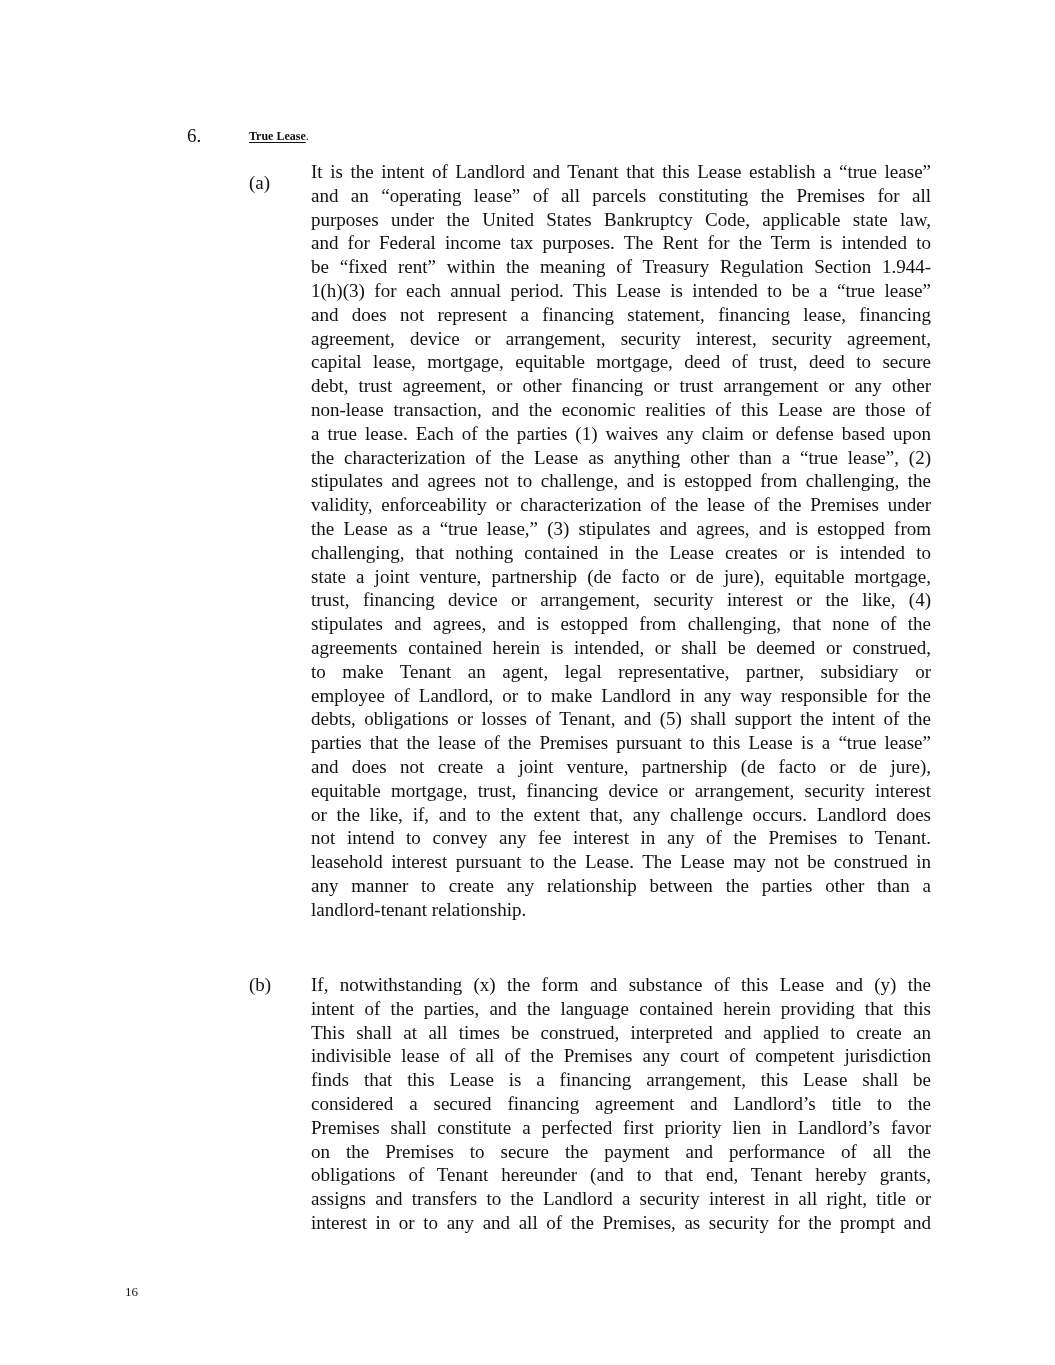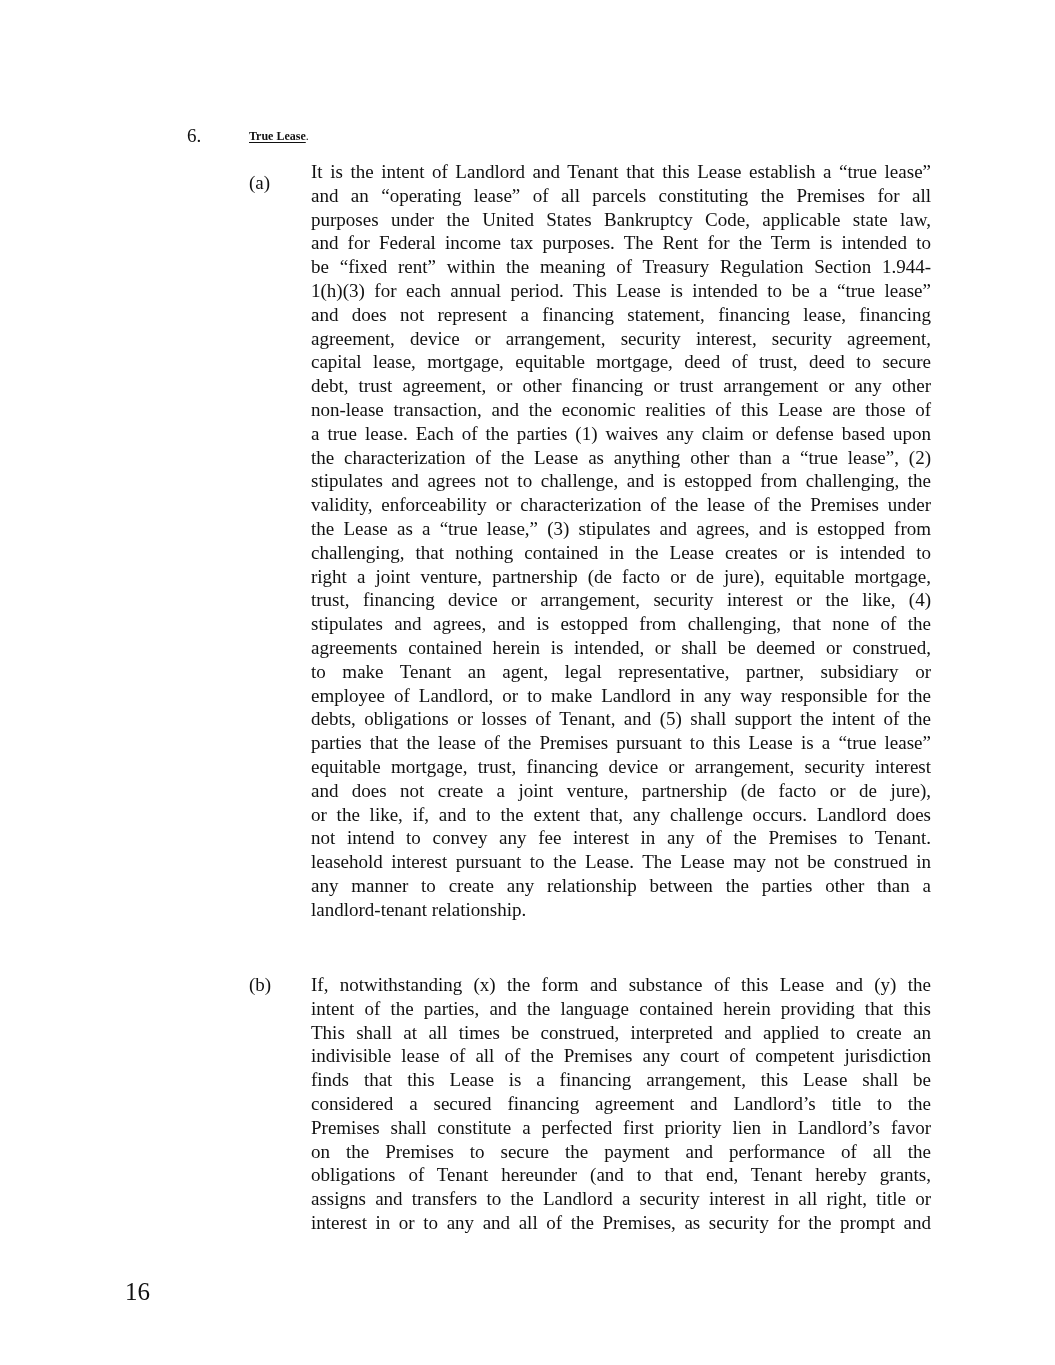--- a/index.html
+++ b/index.html
@@ -6,21 +6,21 @@
   body { width: 1055px; height: 1365px; position: relative; overflow: hidden;
          font-family: "Liberation Serif", "DejaVu Serif", serif; color: #111; }
   .page { position: absolute; left: 0; top: 0; width: 1055px; height: 1365px; background: #fff; }
   .section-num { position: absolute; left: 187px; top: 124px; font-size: 19px; line-height: 24px; }
   .section-title { position: absolute; left: 249px; top: 124px; font-size: 12px; line-height: 24px; }
   .section-title b { font-weight: bold; text-decoration: underline; text-underline-offset: 2px; }
   .sub-label { position: absolute; left: 249px; font-size: 19px; line-height: 23.8px; }
   .para { position: absolute; left: 311px; width: 620px; font-size: 19px; line-height: 23.8px; }
   .line { display: block; text-align: justify; text-align-last: justify; white-space: nowrap; height: 23.8px; }
   .line.last { text-align-last: left; }
-  .page-num { position: absolute; left: 125px; top: 1280px; font-size: 25px; line-height: 24px; }
+  .page-num { position: absolute; left: 125px; top: 1280px; font-size: 13px; line-height: 24px; }
 </style>
 </head>
 <body>
 
 <div class="page">
 
   <span class="section-num">6.</span>
   <span class="section-title"><b>True Lease</b><span>.</span></span>
 
   <span class="sub-label" style="top:171px;">(a)</span>
@@ -35,30 +35,30 @@
       <span class="line">agreement, device or arrangement, security interest, security agreement,</span>
       <span class="line">capital lease, mortgage, equitable mortgage, deed of trust, deed to secure</span>
       <span class="line">debt, trust agreement, or other financing or trust arrangement or any other</span>
       <span class="line">non-lease transaction, and the economic realities of this Lease are those of</span>
       <span class="line">a true lease. Each of the parties (1) waives any claim or defense based upon</span>
       <span class="line">the characterization of the Lease as anything other than a “true lease”, (2)</span>
       <span class="line">stipulates and agrees not to challenge, and is estopped from challenging, the</span>
       <span class="line">validity, enforceability or characterization of the lease of the Premises under</span>
       <span class="line">the Lease as a “true lease,” (3) stipulates and agrees, and is estopped from</span>
       <span class="line">challenging, that nothing contained in the Lease creates or is intended to</span>
-      <span class="line">right a joint venture, partnership (de facto or de jure), equitable mortgage,</span>
+      <span class="line">state a joint venture, partnership (de facto or de jure), equitable mortgage,</span>
       <span class="line">trust, financing device or arrangement, security interest or the like, (4)</span>
       <span class="line">stipulates and agrees, and is estopped from challenging, that none of the</span>
       <span class="line">agreements contained herein is intended, or shall be deemed or construed,</span>
       <span class="line">to make Tenant an agent, legal representative, partner, subsidiary or</span>
       <span class="line">employee of Landlord, or to make Landlord in any way responsible for the</span>
       <span class="line">debts, obligations or losses of Tenant, and (5) shall support the intent of the</span>
       <span class="line">parties that the lease of the Premises pursuant to this Lease is a “true lease”</span>
+      <span class="line">and does not create a joint venture, partnership (de facto or de jure),</span>
       <span class="line">equitable mortgage, trust, financing device or arrangement, security interest</span>
-      <span class="line">and does not create a joint venture, partnership (de facto or de jure),</span>
       <span class="line">or the like, if, and to the extent that, any challenge occurs. Landlord does</span>
       <span class="line">not intend to convey any fee interest in any of the Premises to Tenant.</span>
       <span class="line">leasehold interest pursuant to the Lease. The Lease may not be construed in</span>
       <span class="line">any manner to create any relationship between the parties other than a</span>
       <span class="line last">landlord-tenant relationship.</span>
     </div>
 
   <span class="sub-label" style="top:973px;">(b)</span>
   <div class="para" style="top:973px;" id="para-b">
       <span class="line">If, notwithstanding (x) the form and substance of this Lease and (y) the</span>

